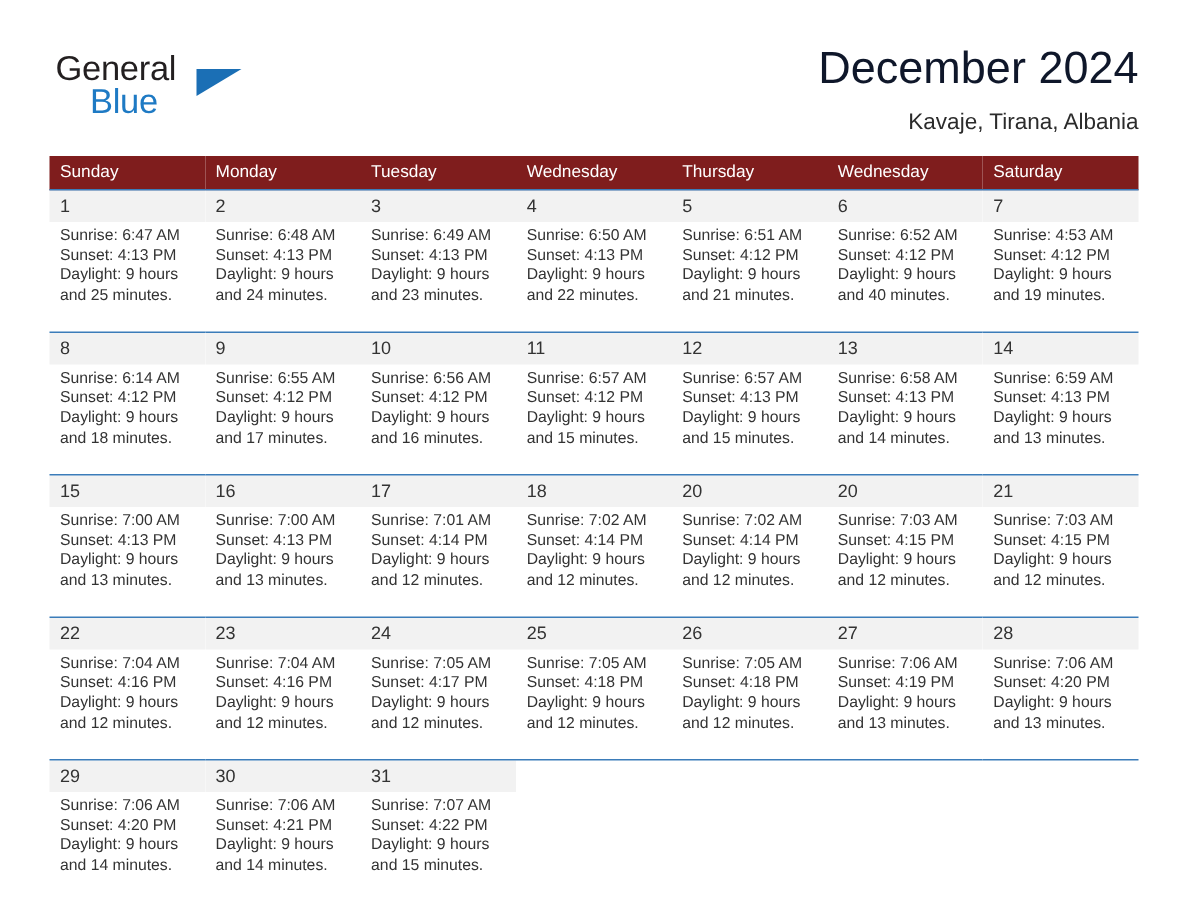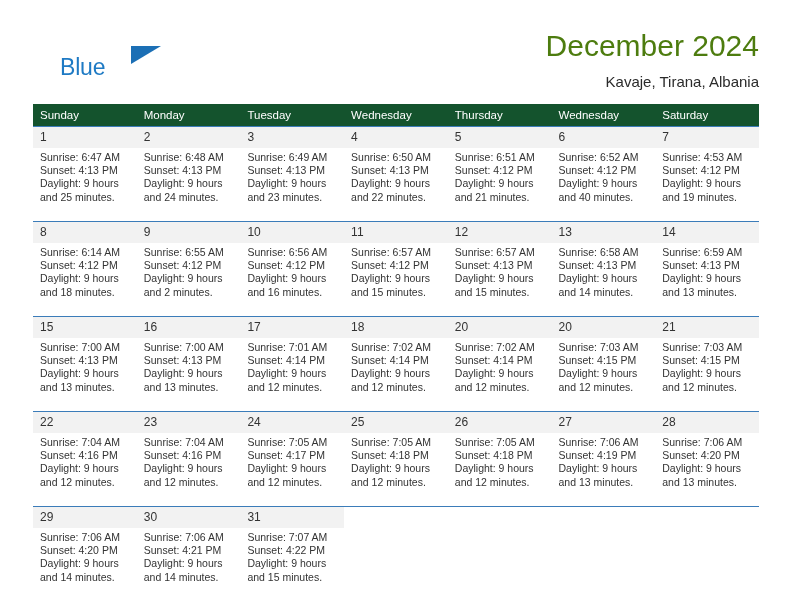--- a/index.html
+++ b/index.html
@@ -66,21 +66,21 @@
 
   .title-block {
     position: absolute;
     right: 0;
     top: 0;
     text-align: right;
   }
   .cal-title {
     font-size: 30px;
     line-height: 36px;
-    color: #4d7c0f;
+    color: #0f172a;
     font-weight: normal;
     white-space: nowrap;
   }
   .cal-subtitle {
     font-size: 15px;
     line-height: 20px;
     color: #2b2b2b;
     margin-top: 8px;
     white-space: nowrap;
   }
@@ -88,21 +88,21 @@
   
   .calendar {
     position: absolute;
     left: 33px;
     top: 104px;
     width: 726px;
     border-collapse: collapse;
     table-layout: fixed;
   }
   .calendar th {
-    background: #14532d;
+    background: #7f1d1d;
     color: #ffffff;
     font-size: 11.5px;
     font-weight: normal;
     text-align: left;
     padding: 5px 0 5px 7px;
     height: 12px;
     border: none;
   }
   .calendar td {
     width: 103.71px;
@@ -140,20 +140,21 @@
   }
 </style>
 </head>
 <body>
 
 <div class="page">
 
   <div class="header">
 
     <div class="brand">
+      <span class="brand-general">General</span>
       <span class="brand-flag"></span>
       <span class="brand-blue">Blue</span>
     </div>
 
     <div class="title-block">
       <div class="cal-title">December 2024</div>
       <div class="cal-subtitle">Kavaje, Tirana, Albania</div>
     </div>
 
   </div>
@@ -247,21 +248,21 @@
             <div>Daylight: 9 hours</div>
             <div>and 18 minutes.</div>
           </div>
         </td>
         <td>
           <div class="daynum">9</div>
           <div class="details">
             <div>Sunrise: 6:55 AM</div>
             <div>Sunset: 4:12 PM</div>
             <div>Daylight: 9 hours</div>
-            <div>and 2 minutes.</div>
+            <div>and 17 minutes.</div>
           </div>
         </td>
         <td>
           <div class="daynum">10</div>
           <div class="details">
             <div>Sunrise: 6:56 AM</div>
             <div>Sunset: 4:12 PM</div>
             <div>Daylight: 9 hours</div>
             <div>and 16 minutes.</div>
           </div>

